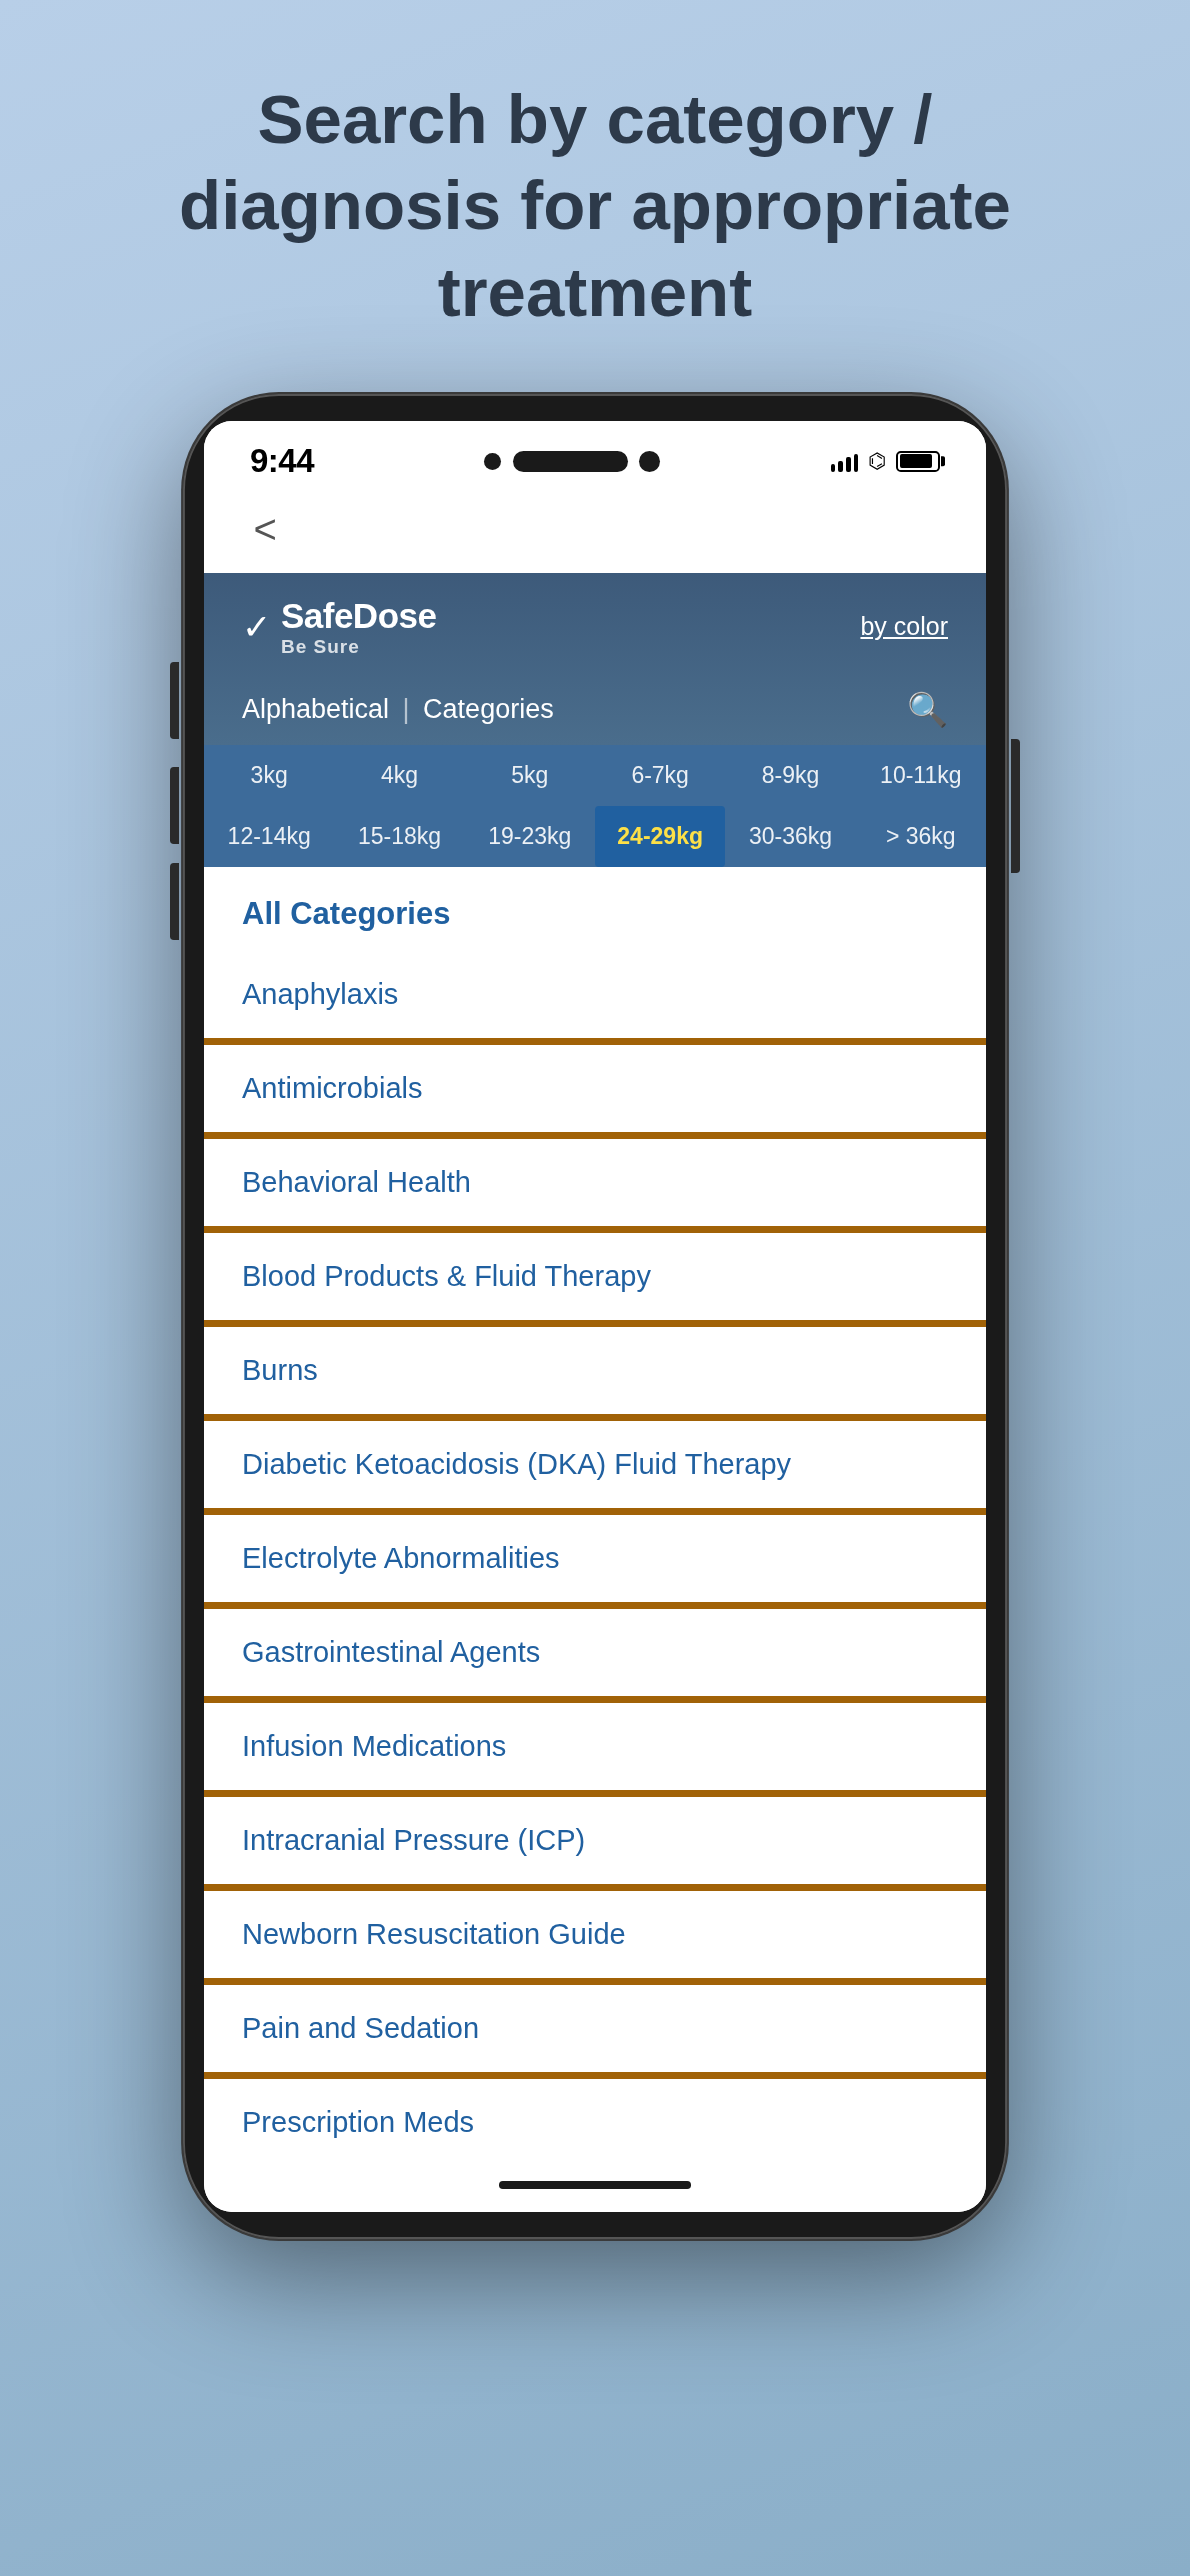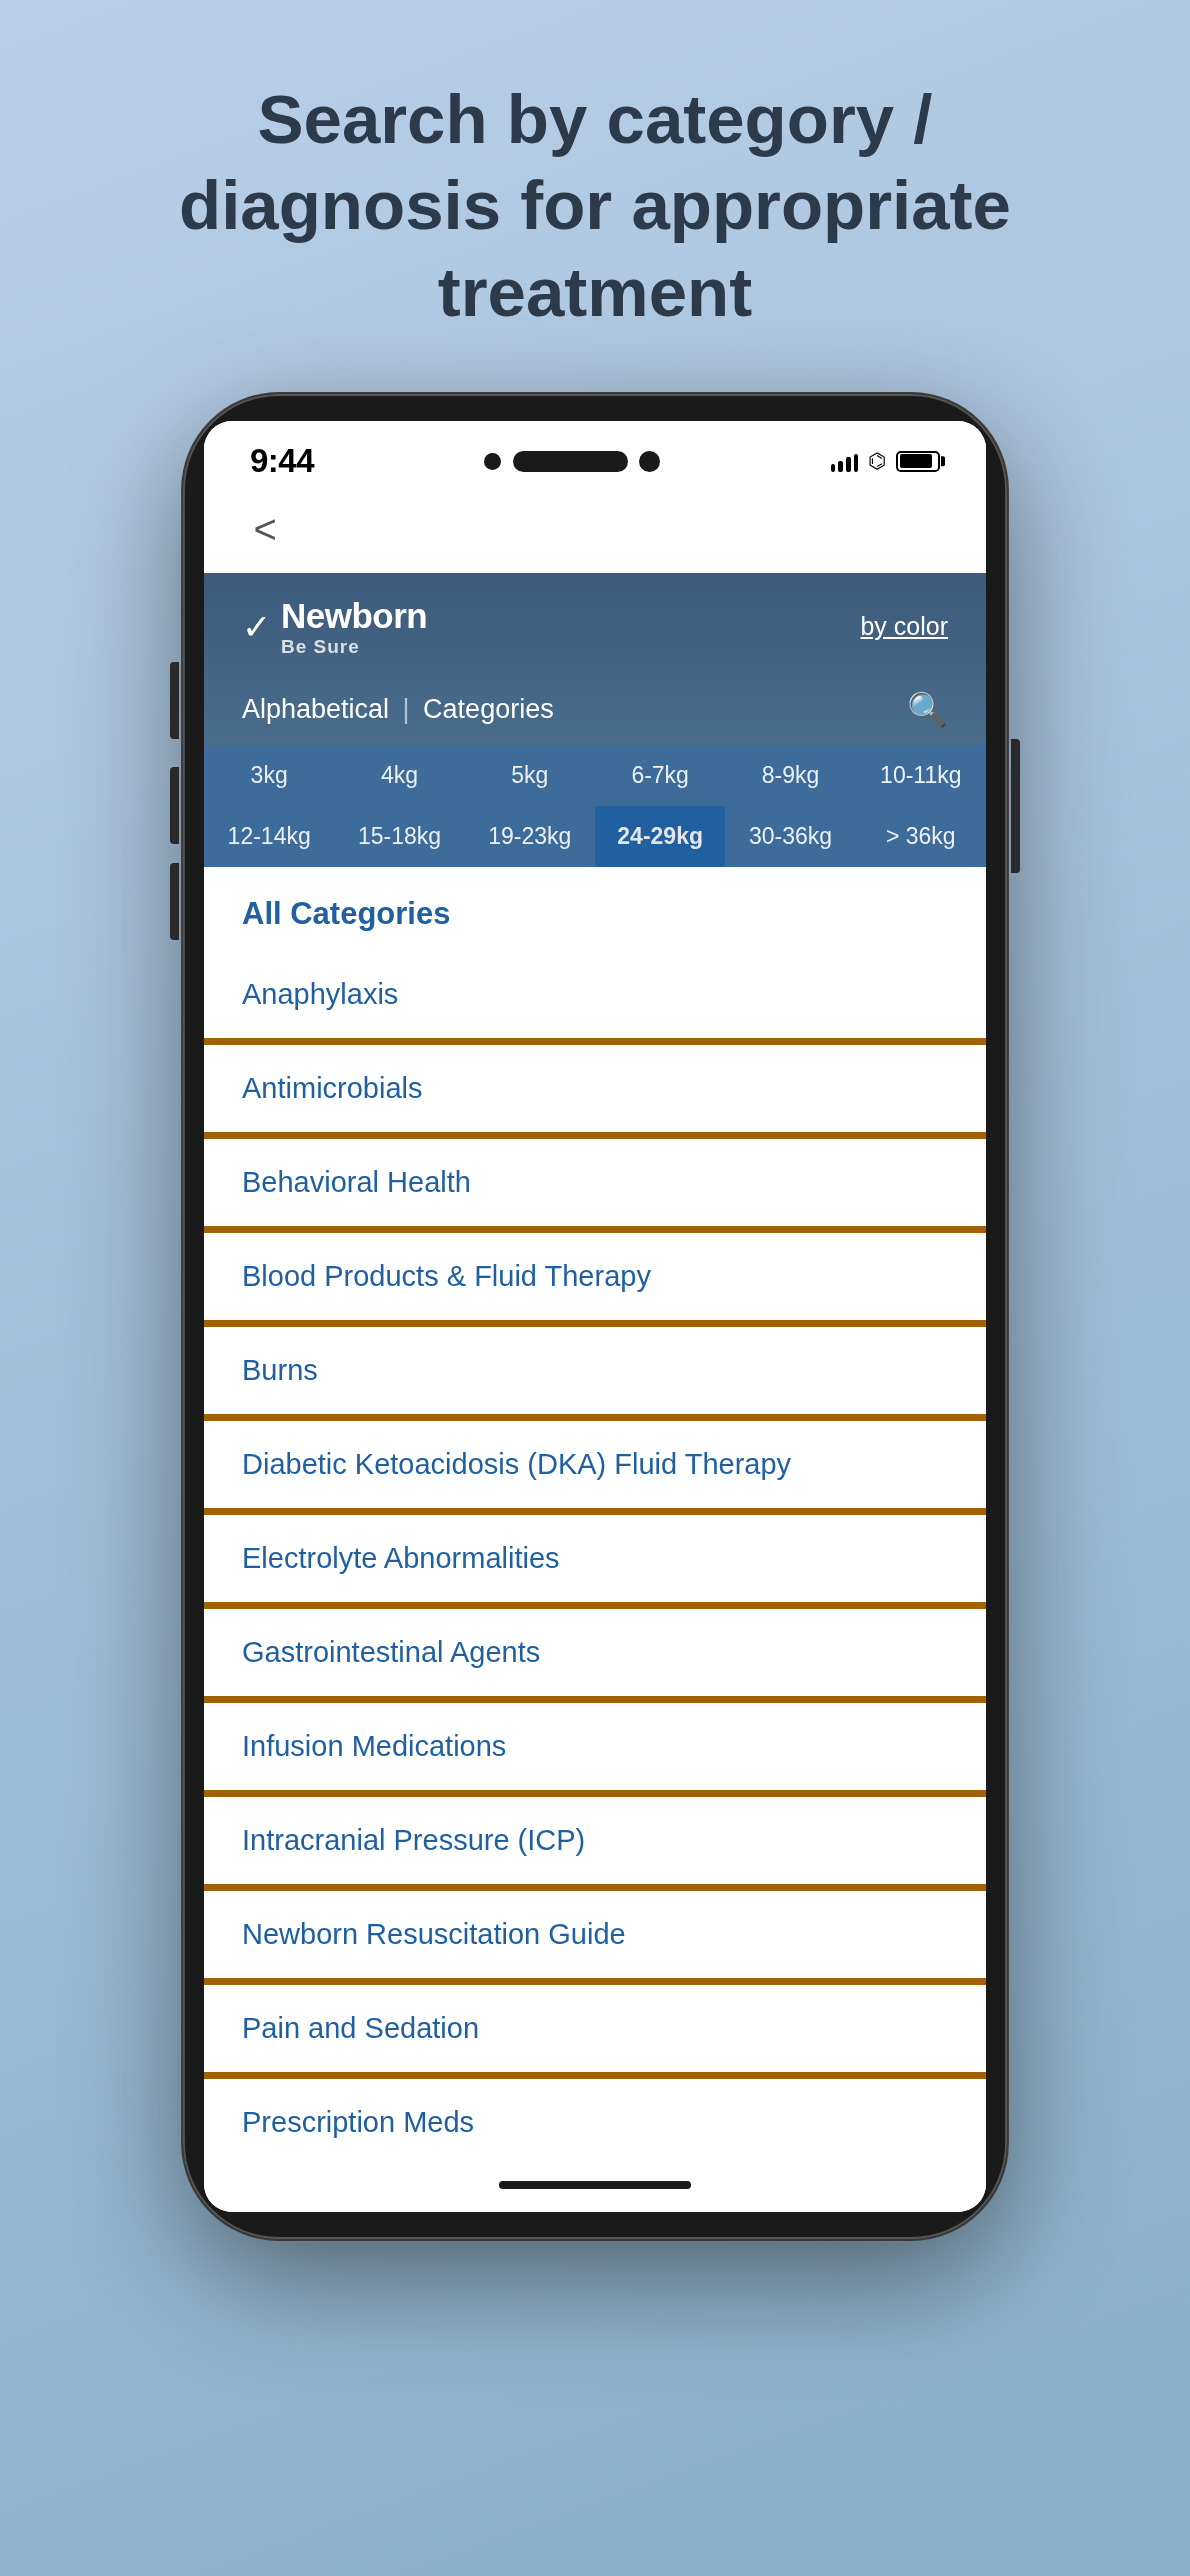--- a/index.html
+++ b/index.html
@@ -285,21 +285,21 @@
       font-size: 23px;
       color: rgba(255,255,255,0.9);
       cursor: pointer;
       font-weight: 500;
       background: transparent;
       border: none;
     }
 
     .weight-tab.active {
       background: #2060a0;
-      color: #e5e5e5;
+      color: #fde047;
       font-weight: 700;
       border-radius: 3.8px;
     }
 
     
     .categories-section {
       background: #fff;
       padding: 0;
     }
 
@@ -382,21 +382,21 @@
 
     <div class="nav-bar">
       <span class="back-button">&lt;</span>
     </div>
 
     <div class="app-header">
       <div class="app-brand-row">
         <div class="app-logo">
           <span class="logo-check">✓</span>
           <div class="logo-text-group">
-            <span class="logo-safedose">Newborn</span>
+            <span class="logo-safedose">SafeDose</span>
             <span class="logo-besure">Be Sure</span>
           </div>
         </div>
         <span class="by-color-link">by color</span>
       </div>
 
       <div class="app-nav-row">
         <div class="nav-tabs">
           <span class="nav-tab-text">Alphabetical</span>
           <span class="nav-divider">|</span>

